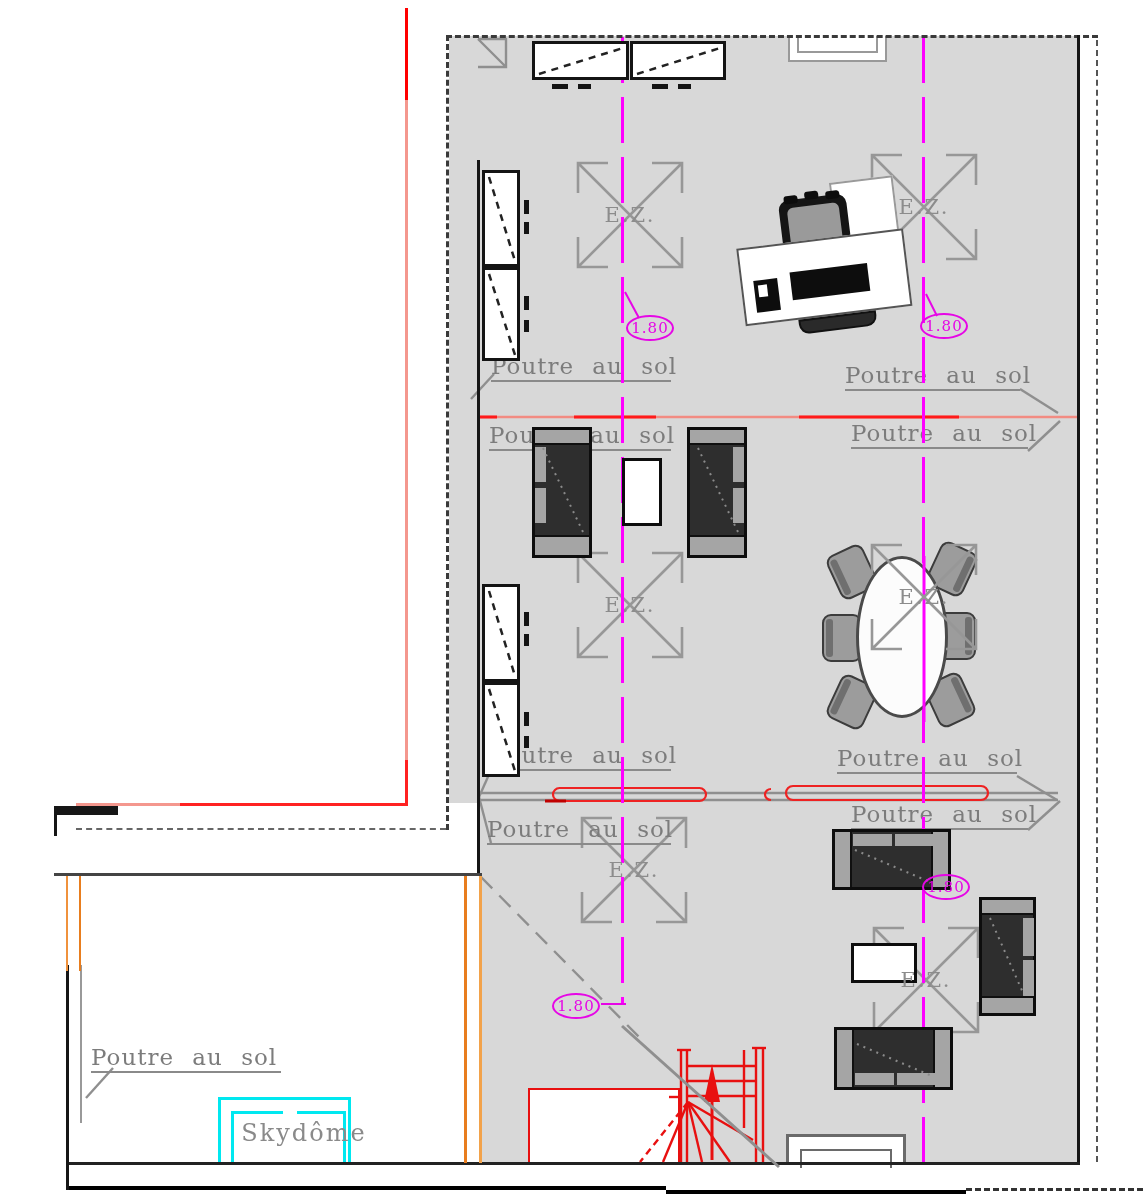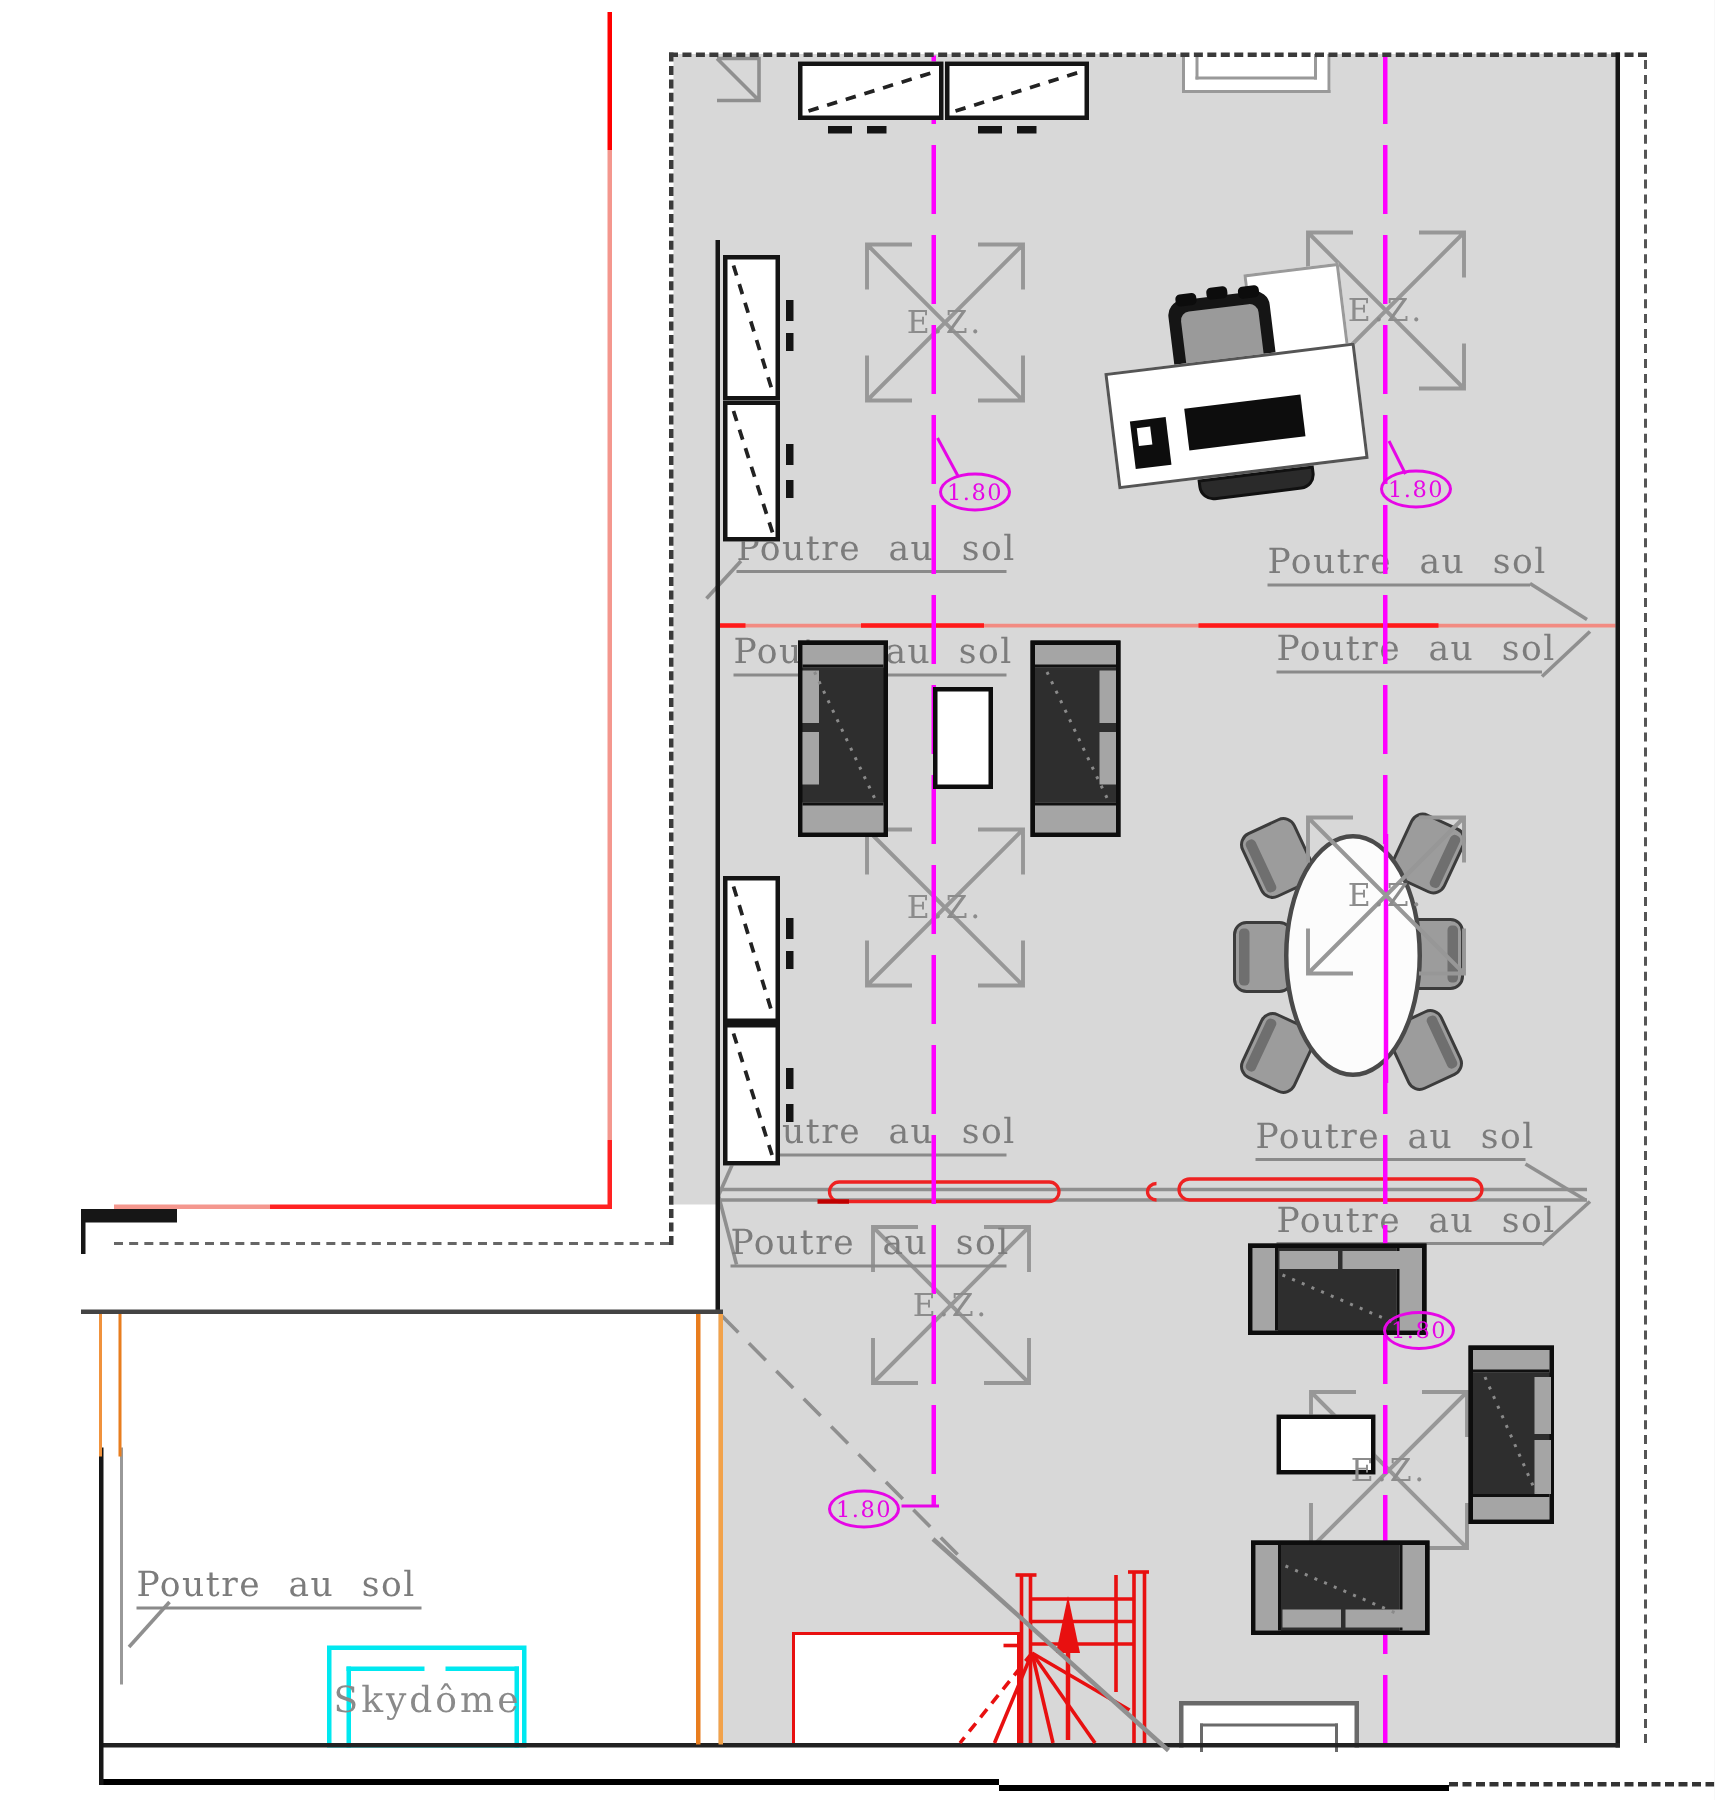--- a/index.html
+++ b/index.html
@@ -27,21 +27,21 @@
   .cab{position:absolute;background:#fff;border:3px solid #141414;box-sizing:border-box;z-index:30;}
   .handle{position:absolute;background:#141414;z-index:31;}
   .seat{position:absolute;background:#2e2e2e;border:3px solid #0d0d0d;box-sizing:border-box;z-index:30;}
   .band{position:absolute;background:#a5a5a5;}
   .tbl{position:absolute;background:#fff;border:3px solid #0d0d0d;box-sizing:border-box;z-index:30;}
   .ochair{position:absolute;width:40px;height:48px;background:#9c9c9c;border:2px solid #3c3c3c;
           border-radius:9px;box-sizing:border-box;z-index:29;}
   .oback{position:absolute;width:7px;top:3px;bottom:3px;background:#6f6f6f;border-radius:3px;}
   .fullsvg{position:absolute;left:0;top:0;width:100%;height:100%;}
   #skytext{position:absolute;font:24px "DejaVu Serif",serif;color:#8a8a8a;letter-spacing:2px;
-           z-index:39;width:130px;text-align:center;}
+           z-index:39;width:130px;text-align:center;margin-left:19px;}
 </style>
 </head>
 <body>
 
 <div id="plan">
 
   <div class="abs" style="left:449px;top:36px;width:629px;height:1127px;background:#d8d8d8;"></div>
   <div class="abs" style="left:50px;top:803px;width:429px;height:386px;background:#fff;"></div>
 
   <svg id="svg1" class="layer" width="1143" height="1200">

